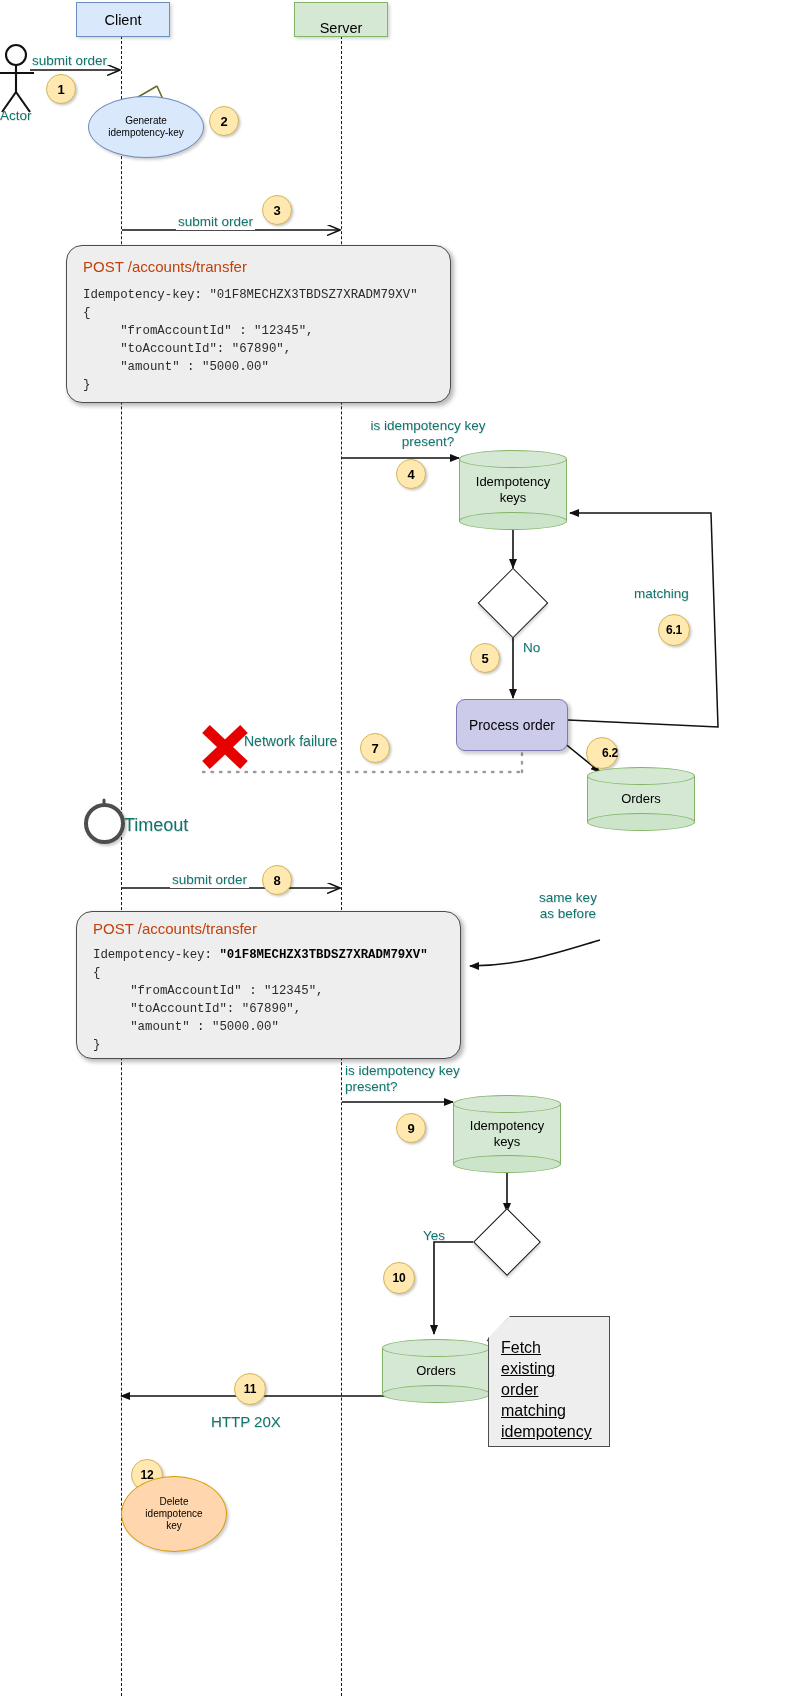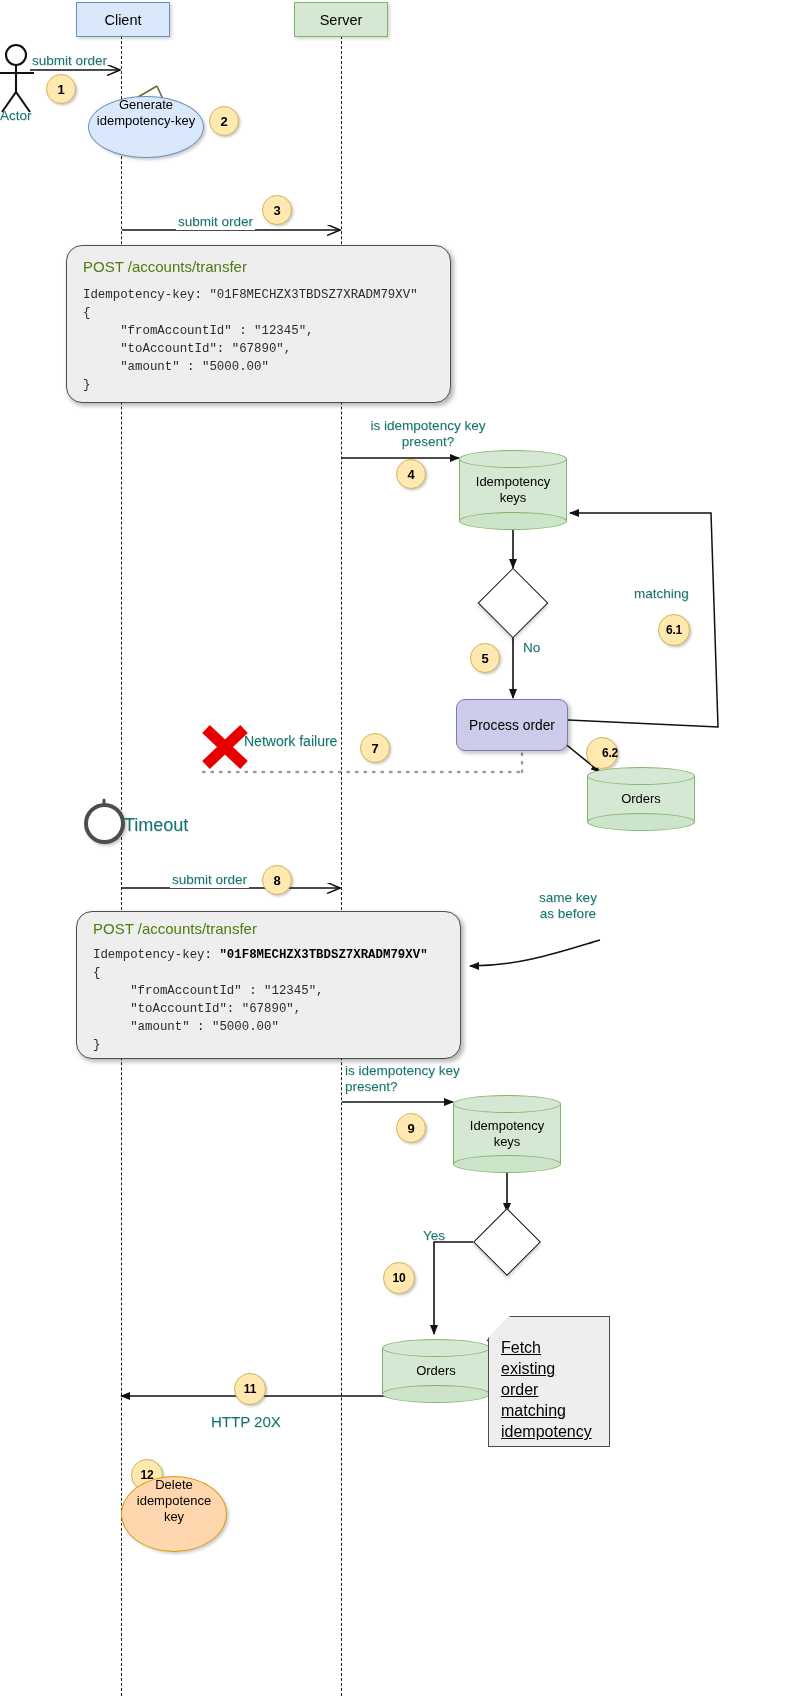--- a/index.html
+++ b/index.html
@@ -61,21 +61,21 @@
   
   .reqcard {
     background: #eeeeee;
     border: 1.4px solid #4d4d4d;
     border-radius: 16px;
     box-shadow: 2.5px 2.5px 4px rgba(0,0,0,0.28);
     padding: 12px 16px;
   }
   .reqcard .method {
     font-size: 15px;
-    color: #4d7c0f;
+    color: #c2410c;
     margin-bottom: 12px;
   }
   .reqcard pre {
     margin: 0;
     font-family: "Liberation Mono", "DejaVu Sans Mono", monospace;
     font-size: 12.4px;
     line-height: 1.45;
     color: #2b2b2b;
     white-space: pre;
   }
@@ -125,22 +125,22 @@
   .diamond {
     transform: rotate(45deg);
     border: 1.4px solid #111;
     background: #ffffff;
     box-shadow: 2px 2px 3px rgba(0,0,0,0.18);
   }
 
   
   .ell {
     border-radius: 50%;
-    display: flex; align-items: flex-start; justify-content: center;
-    text-align: center; font-size: 13px; line-height: 1.22; color: #000;
+    display: flex; align-items: center; justify-content: center;
+    text-align: center; font-size: 10px; line-height: 1.22; color: #000;
     box-shadow: 2px 2px 3px rgba(0,0,0,0.2);
   }
   .ell.blue { background: #dae8fc; border: 1.3px solid #6c8ebf; }
   .ell.orange { background: #ffd6ad; border: 1.3px solid #d79b00; }
 
   
   .folded {
     background: #eeeeee;
     border: 1.2px solid #4d4d4d;
     font-size: 16px; line-height: 1.32; color: #000;
@@ -240,21 +240,21 @@
       <line x1="175" y1="1483" x2="186" y2="1508"></line>
     </g>
   </svg>
 
   <div class="abs lifeline" style="left:121px; top:36px; height:1660px;"></div>
   <div class="abs lifeline" style="left:341px; top:36px; height:1660px;"></div>
 
   <div class="abs participant" style="left:76px; top:2px; width:94px; height:35px;">
     <span>Client</span>
   </div>
-  <div class="abs participant server" style="left:294px; top:2px; width:94px; height:35px;">
+  <div class="abs participant server" style="left:294px; top:2px; width:94px; height:35px;align-items:flex-end;">
     <span>Server</span>
   </div>
 
   <div class="abs lbl" style="left:0px; top:108px;text-align:center;">Actor</div>
 
   <div class="abs lbl" style="left:32px; top:53px;">submit order</div>
   <div class="abs badge" style="left:46px; top:74px; width:30px; height:30px;">1</div>
 
   <div class="abs ell blue" style="left:88px; top:96px; width:116px; height:62px;">
     <span style="white-space:pre-line;">Generate

